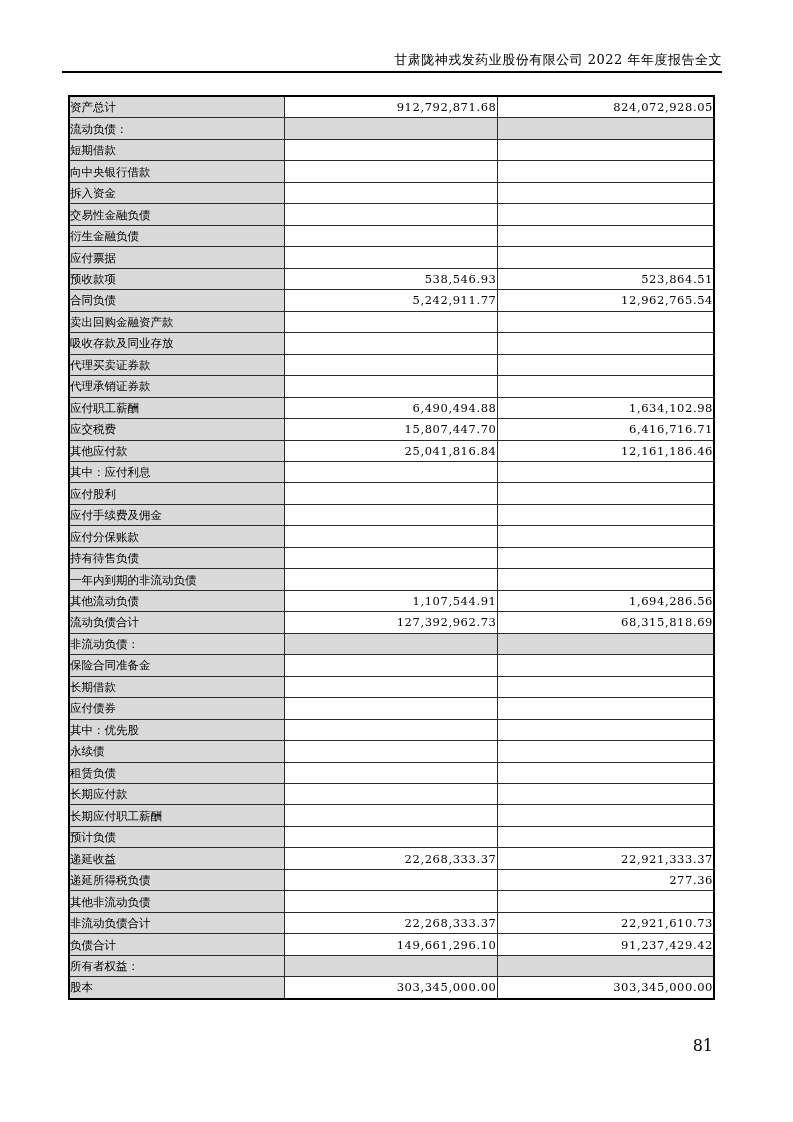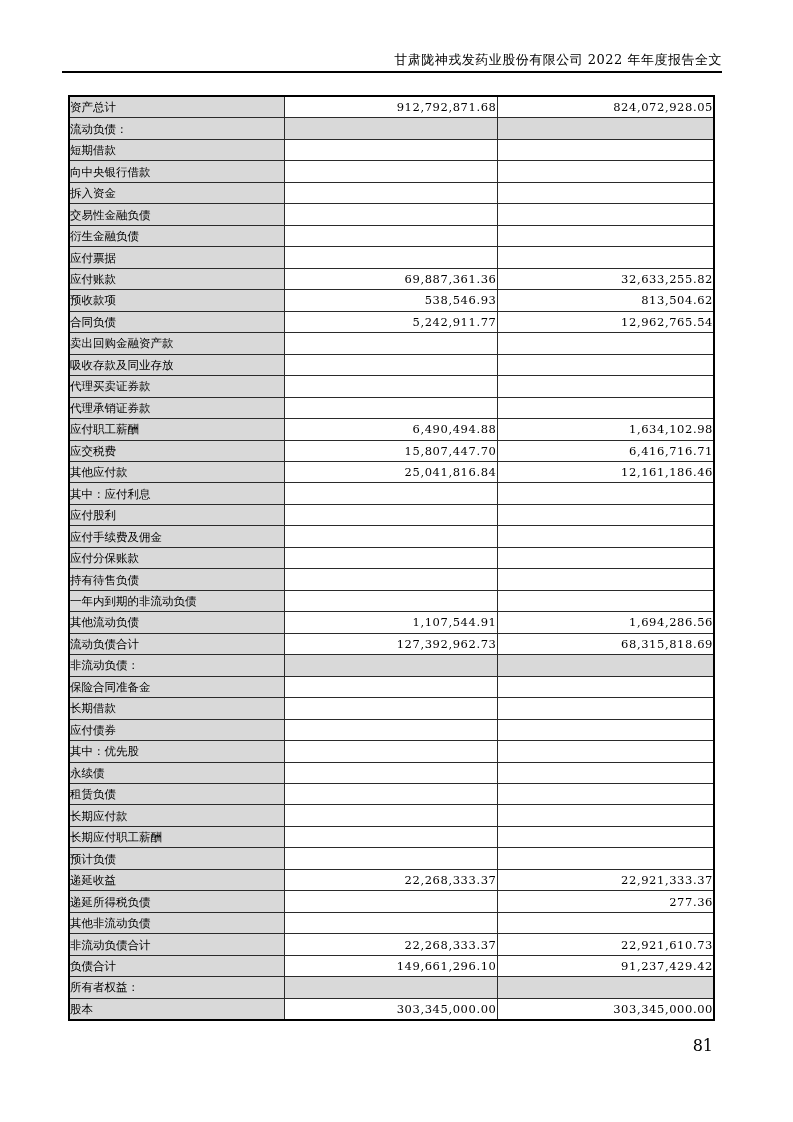--- a/index.html
+++ b/index.html
@@ -128,28 +128,23 @@
           <td class="label-cell indent-1">衍生金融负债</td>
           <td class="num-cell"></td>
           <td class="num-cell"></td>
         </tr>
         <tr>
           <td class="label-cell indent-1">应付票据</td>
           <td class="num-cell"></td>
           <td class="num-cell"></td>
         </tr>
         <tr>
-          <td class="label-cell indent-1">应付账款</td>
-          <td class="num-cell">69,887,361.36</td>
-          <td class="num-cell">32,633,255.82</td>
-        </tr>
-        <tr>
           <td class="label-cell indent-1">预收款项</td>
           <td class="num-cell">538,546.93</td>
-          <td class="num-cell">813,504.62</td>
+          <td class="num-cell">523,864.51</td>
         </tr>
         <tr>
           <td class="label-cell indent-1">合同负债</td>
           <td class="num-cell">5,242,911.77</td>
           <td class="num-cell">12,962,765.54</td>
         </tr>
         <tr>
           <td class="label-cell indent-1">卖出回购金融资产款</td>
           <td class="num-cell"></td>
           <td class="num-cell"></td>

